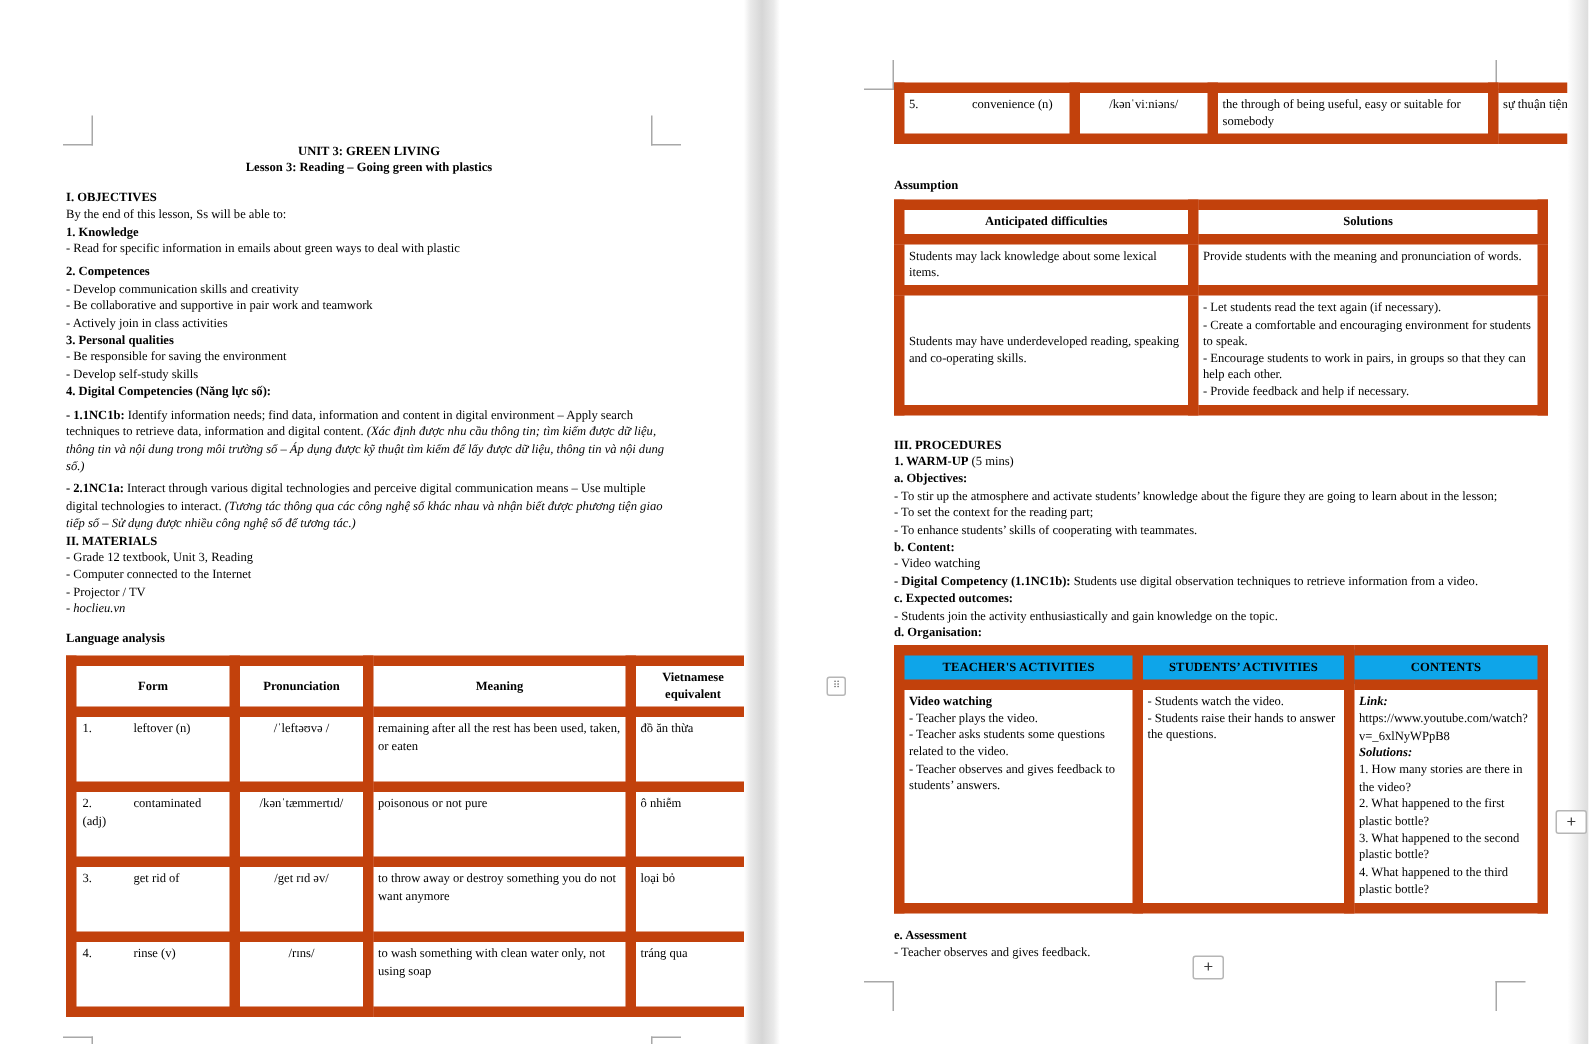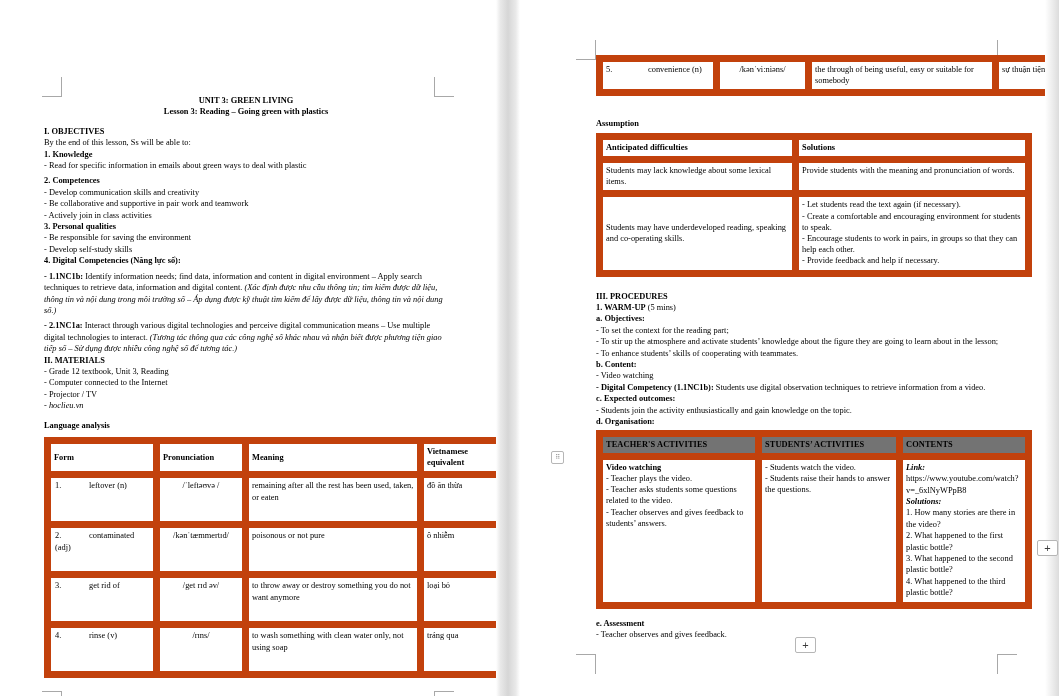--- a/index.html
+++ b/index.html
@@ -76,21 +76,21 @@
     font-size: 8.4px;
     line-height: 11.2px;
   }
   table td, table th {
     border: 7px solid #c2410c;
     padding: 2px 3px 3px 3px;
     vertical-align: top;
     text-align: left;
     font-weight: normal;
   }
-  table th { text-align: left; font-weight: bold; vertical-align: middle; }
+  table th { text-align: center; font-weight: bold; vertical-align: middle; }
 
   
   #tbl-lang { margin-top: 6px; border-radius: 28px; }
   #tbl-lang th.h-form  { width: 96px; }
   #tbl-lang th.h-pron  { width: 76px; }
   #tbl-lang th.h-mean  { width: 162px; }
   #tbl-lang th.h-viet  { width: 70px; }
   #tbl-lang td.c-form { position: relative; padding-left: 4px; }
   #tbl-lang td.c-form .num { display: inline-block; width: 34px; }
   #tbl-lang td.c-pron { text-align: center; }
@@ -105,21 +105,21 @@
   #tbl-cont .w-viet { width: 79px; }
 
   
   #tbl-assum { margin-top: 3px; }
   #tbl-assum th.h-diff { width: 183px; }
   #tbl-assum td.mid { vertical-align: middle; }
 
   
   #tbl-proc { margin-top: 2px; }
   #tbl-proc th {
-    background: #737373;
+    background: #0ea5e9;
     font-variant: normal;
     letter-spacing: .1px;
   }
   #tbl-proc th.h-teacher  { width: 146px; }
   #tbl-proc th.h-students { width: 128px; }
   #tbl-proc td { vertical-align: top; }
   #tbl-proc td.cell-contents { line-height: 11.4px; }
 
   
   .tbl-handle {
@@ -294,22 +294,22 @@
           </td>
         </tr>
       </tbody>
     </table>
 
     <div class="sp" style="height:14px;"></div>
 
     <p class="b">III. PROCEDURES</p>
     <p><span class="b">1. WARM-UP</span><span> (5 mins)</span></p>
     <p class="b">a. Objectives:</p>
+    <p>- To stir up the atmosphere and activate students’ knowledge about the figure they are going to learn about in the lesson;</p>
     <p>- To set the context for the reading part;</p>
-    <p>- To stir up the atmosphere and activate students’ knowledge about the figure they are going to learn about in the lesson;</p>
     <p>- To enhance students’ skills of cooperating with teammates.</p>
     <p class="b">b. Content:</p>
     <p>- Video watching</p>
     <p><span class="b">- Digital Competency (1.1NC1b):</span><span> Students use digital observation techniques to retrieve information from a video.</span></p>
     <p class="b">c. Expected outcomes:</p>
     <p>- Students join the activity enthusiastically and gain knowledge on the topic.</p>
     <p class="b">d. Organisation:</p>
 
     <table id="tbl-proc">
       <thead>

